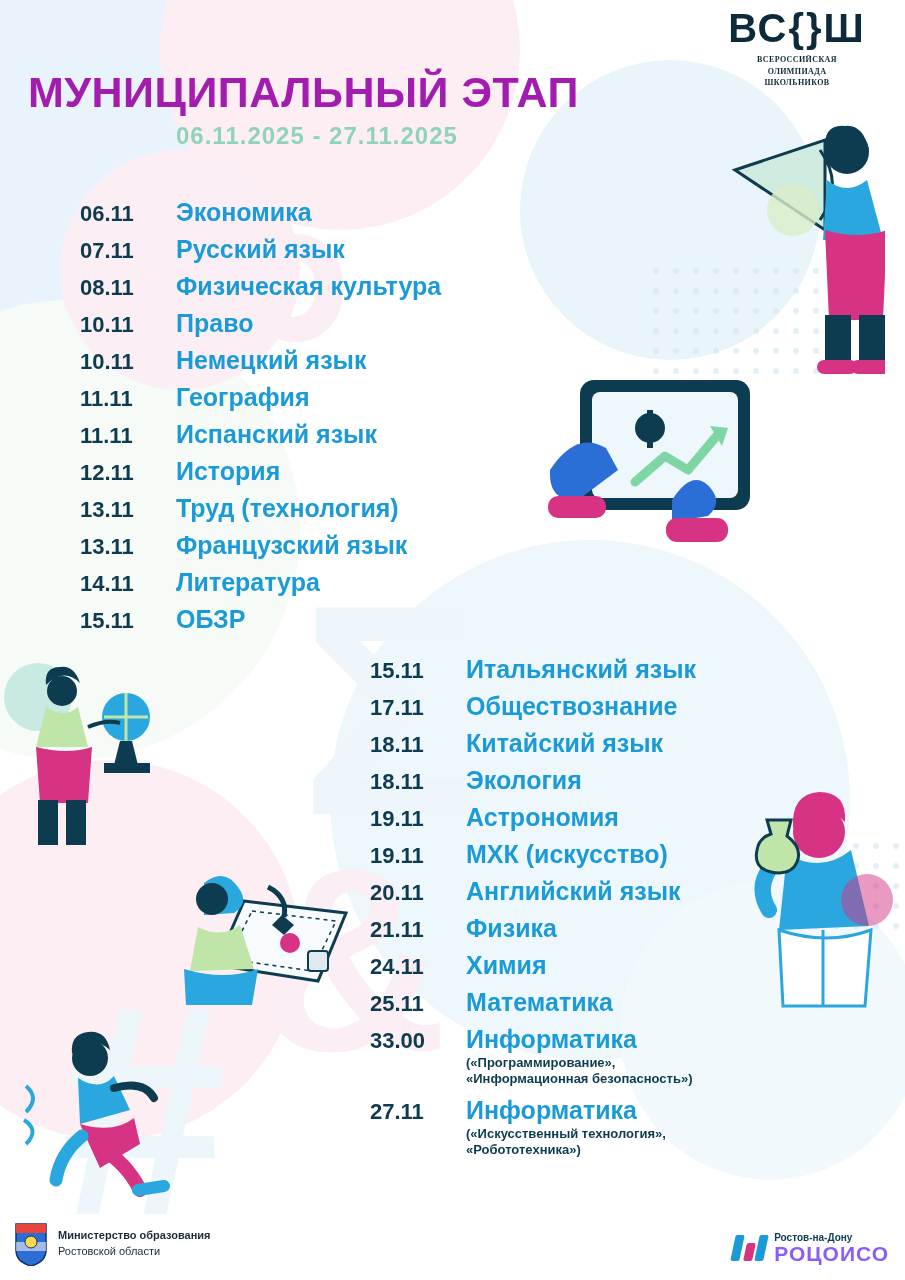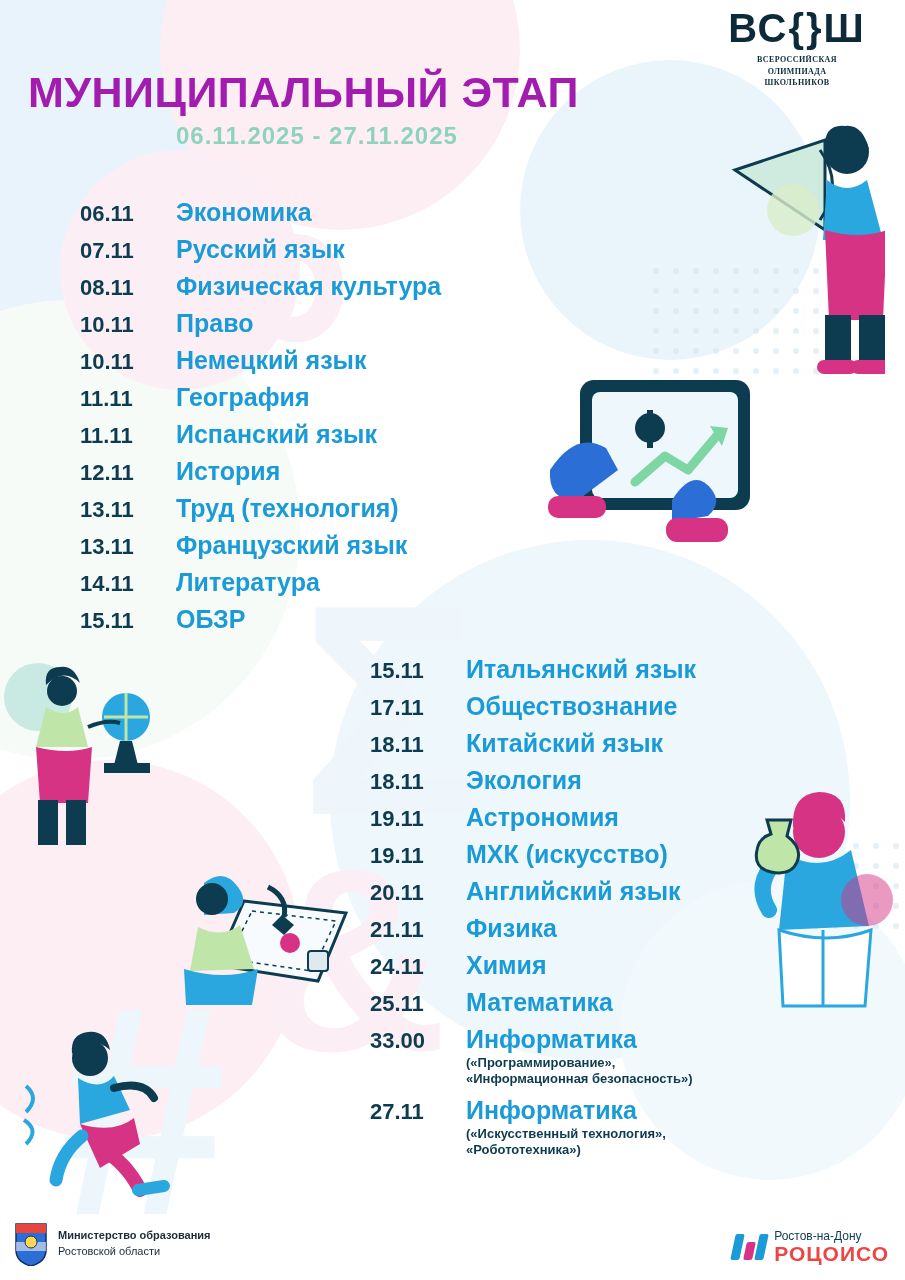--- a/index.html
+++ b/index.html
@@ -88,22 +88,22 @@
 
   .footer-right {
     position:absolute; right:16px; bottom:16px; z-index:6;
     display:flex; align-items:center; gap:8px;
   }
   .roc-mark { display:flex; align-items:flex-end; gap:3px; }
   .roc-mark i { display:block; width:9px; border-radius:2px; }
   .roc-mark i:nth-child(1){ height:26px; background:#1a9ad6; transform:skewX(-12deg); }
   .roc-mark i:nth-child(2){ height:18px; background:#d63384; transform:skewX(-12deg); }
   .roc-mark i:nth-child(3){ height:26px; background:#1a9ad6; transform:skewX(-12deg); }
-  .roc-text .small { font-size:12px; color:#0d3b4f; font-weight:normal; }
-  .roc-text .big { font-size:21px; font-weight:bold; color:#ef4444; letter-spacing:1px; line-height:1; }
+  .roc-text .small { font-size:10px; color:#0d3b4f; font-weight:bold; }
+  .roc-text .big { font-size:21px; font-weight:bold; color:#8b5cf6; letter-spacing:1px; line-height:1; }
 
   
   .ill { position:absolute; z-index:3; }
   .ill-megaphone { right:20px;  top:110px;  width:210px; height:270px; }
   .ill-tablet    { right:105px; top:370px;  width:260px; height:220px; }
   .ill-globe     { left:0px;    top:655px;  width:180px; height:200px; }
   .ill-robot     { left:140px;  top:865px;  width:220px; height:150px; }
   .ill-runner    { left:20px;   top:1030px; width:190px; height:170px; }
   .ill-chem      { right:8px;   top:780px;  width:170px; height:230px; }
 </style>

